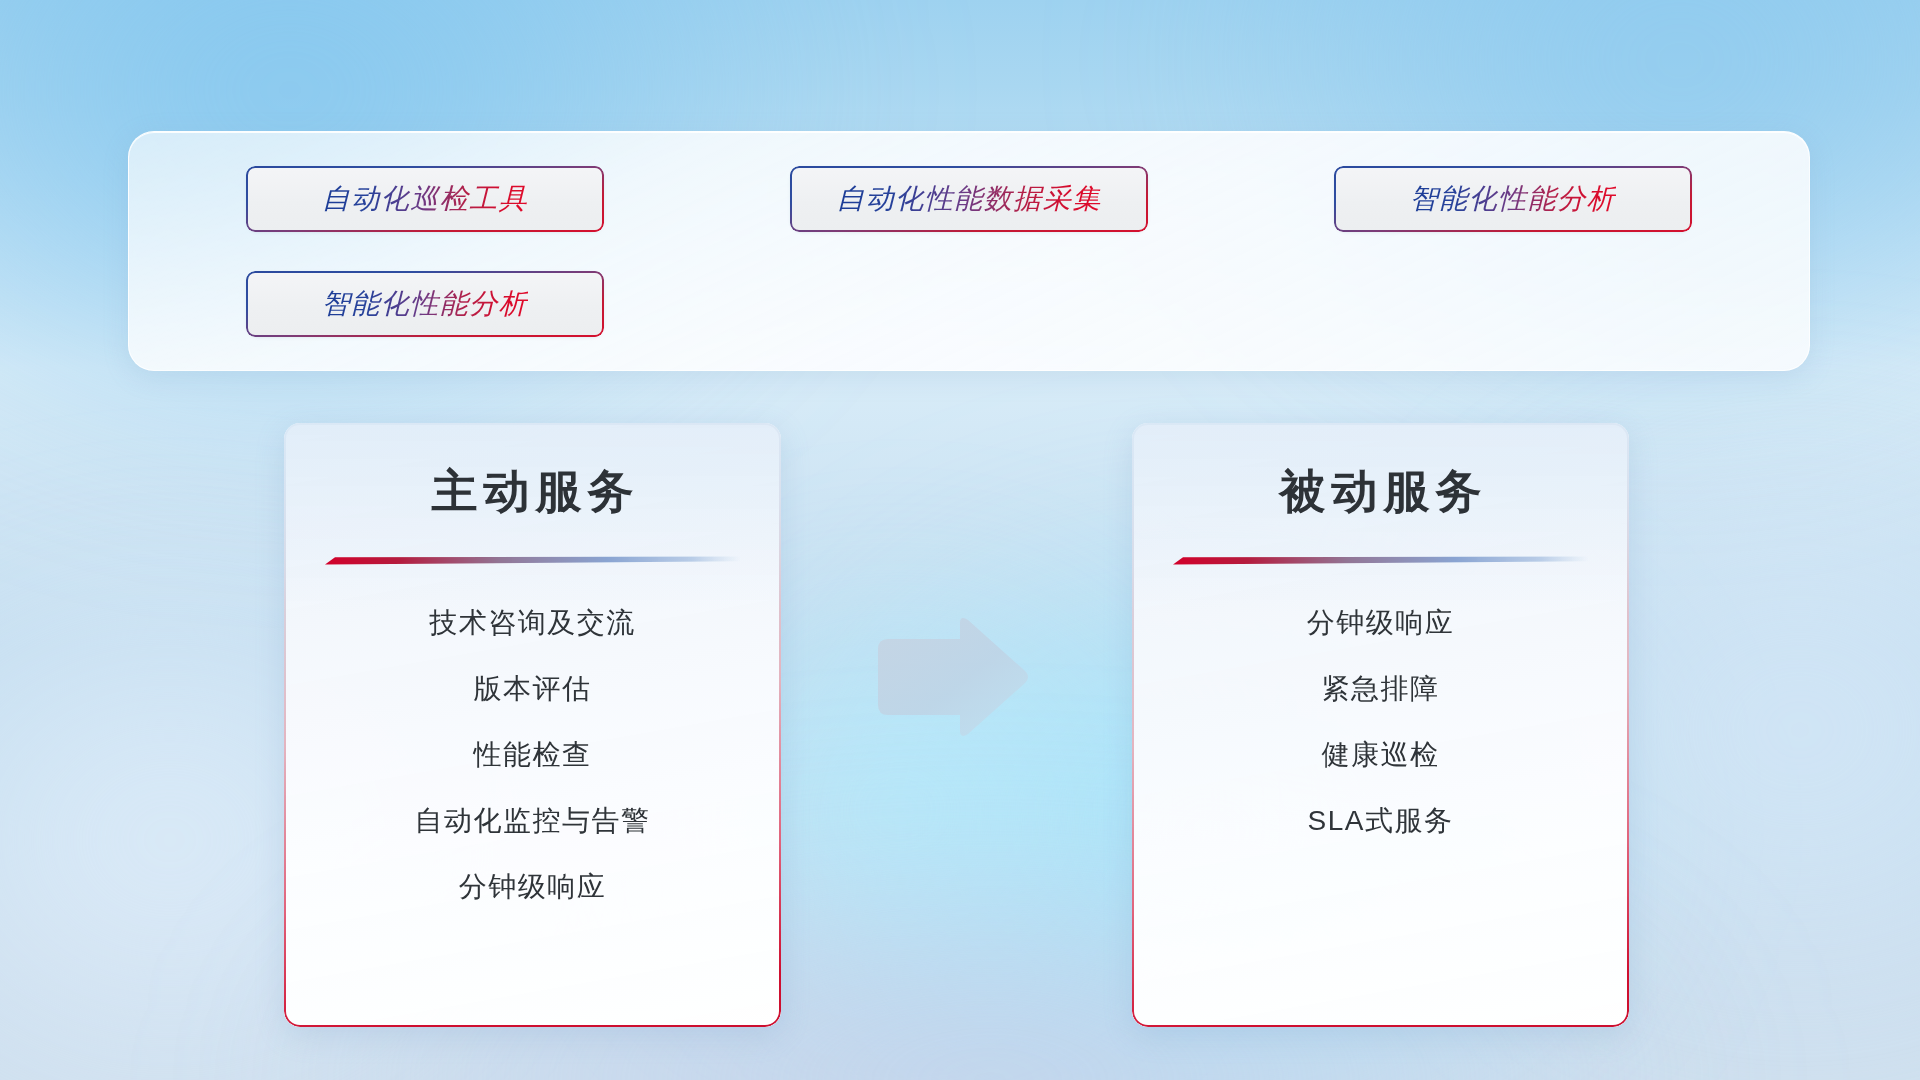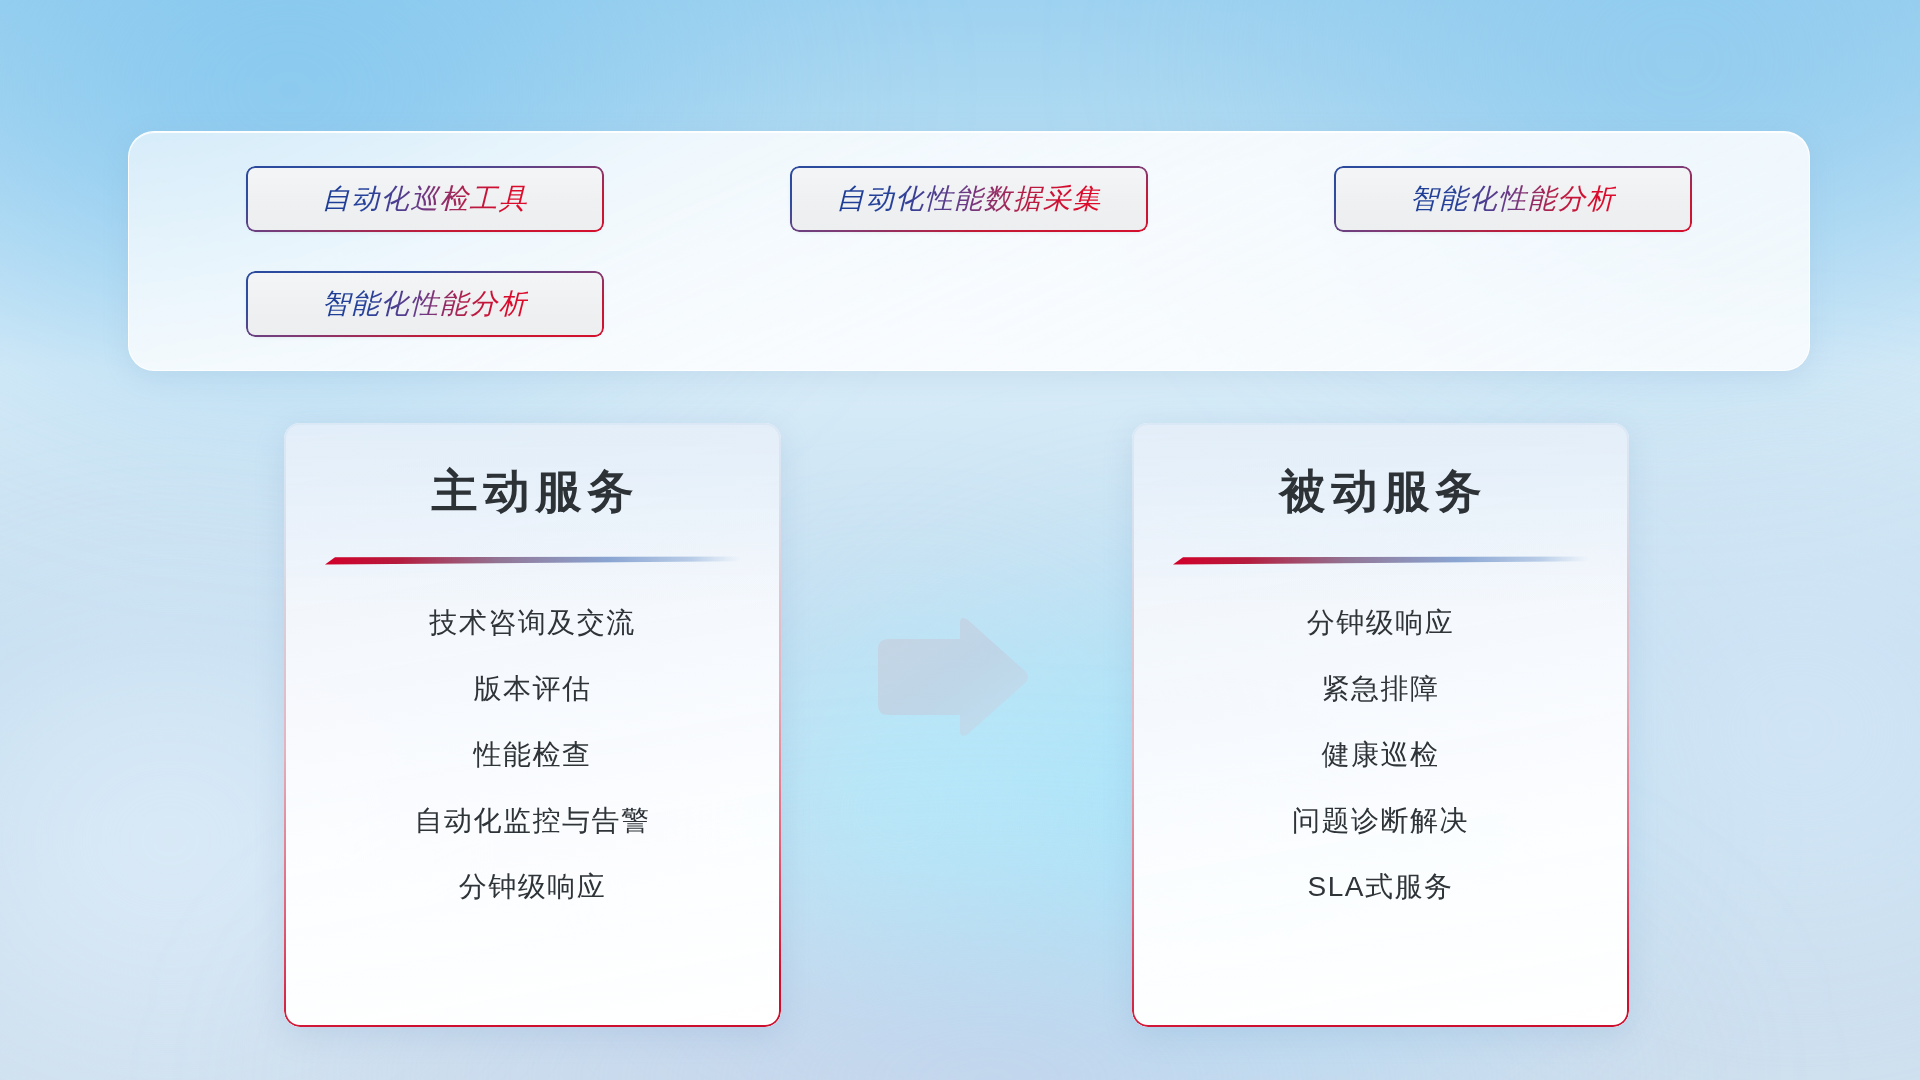--- a/index.html
+++ b/index.html
@@ -331,16 +331,15 @@
         </linearGradient>
       </defs>
       <path d="M0,8.6 L10,1.2 L416,0.6 L416,5.2 Z" fill="url(#divgrad2)"></path>
     </svg>
   </div>
 
   <ul class="svc-list">
     <li>分钟级响应</li>
     <li>紧急排障</li>
     <li>健康巡检</li>
-    <li>问题诊断解决</li>
     <li>SLA式服务</li>
   </ul>
 </div>
 
 </body></html>

